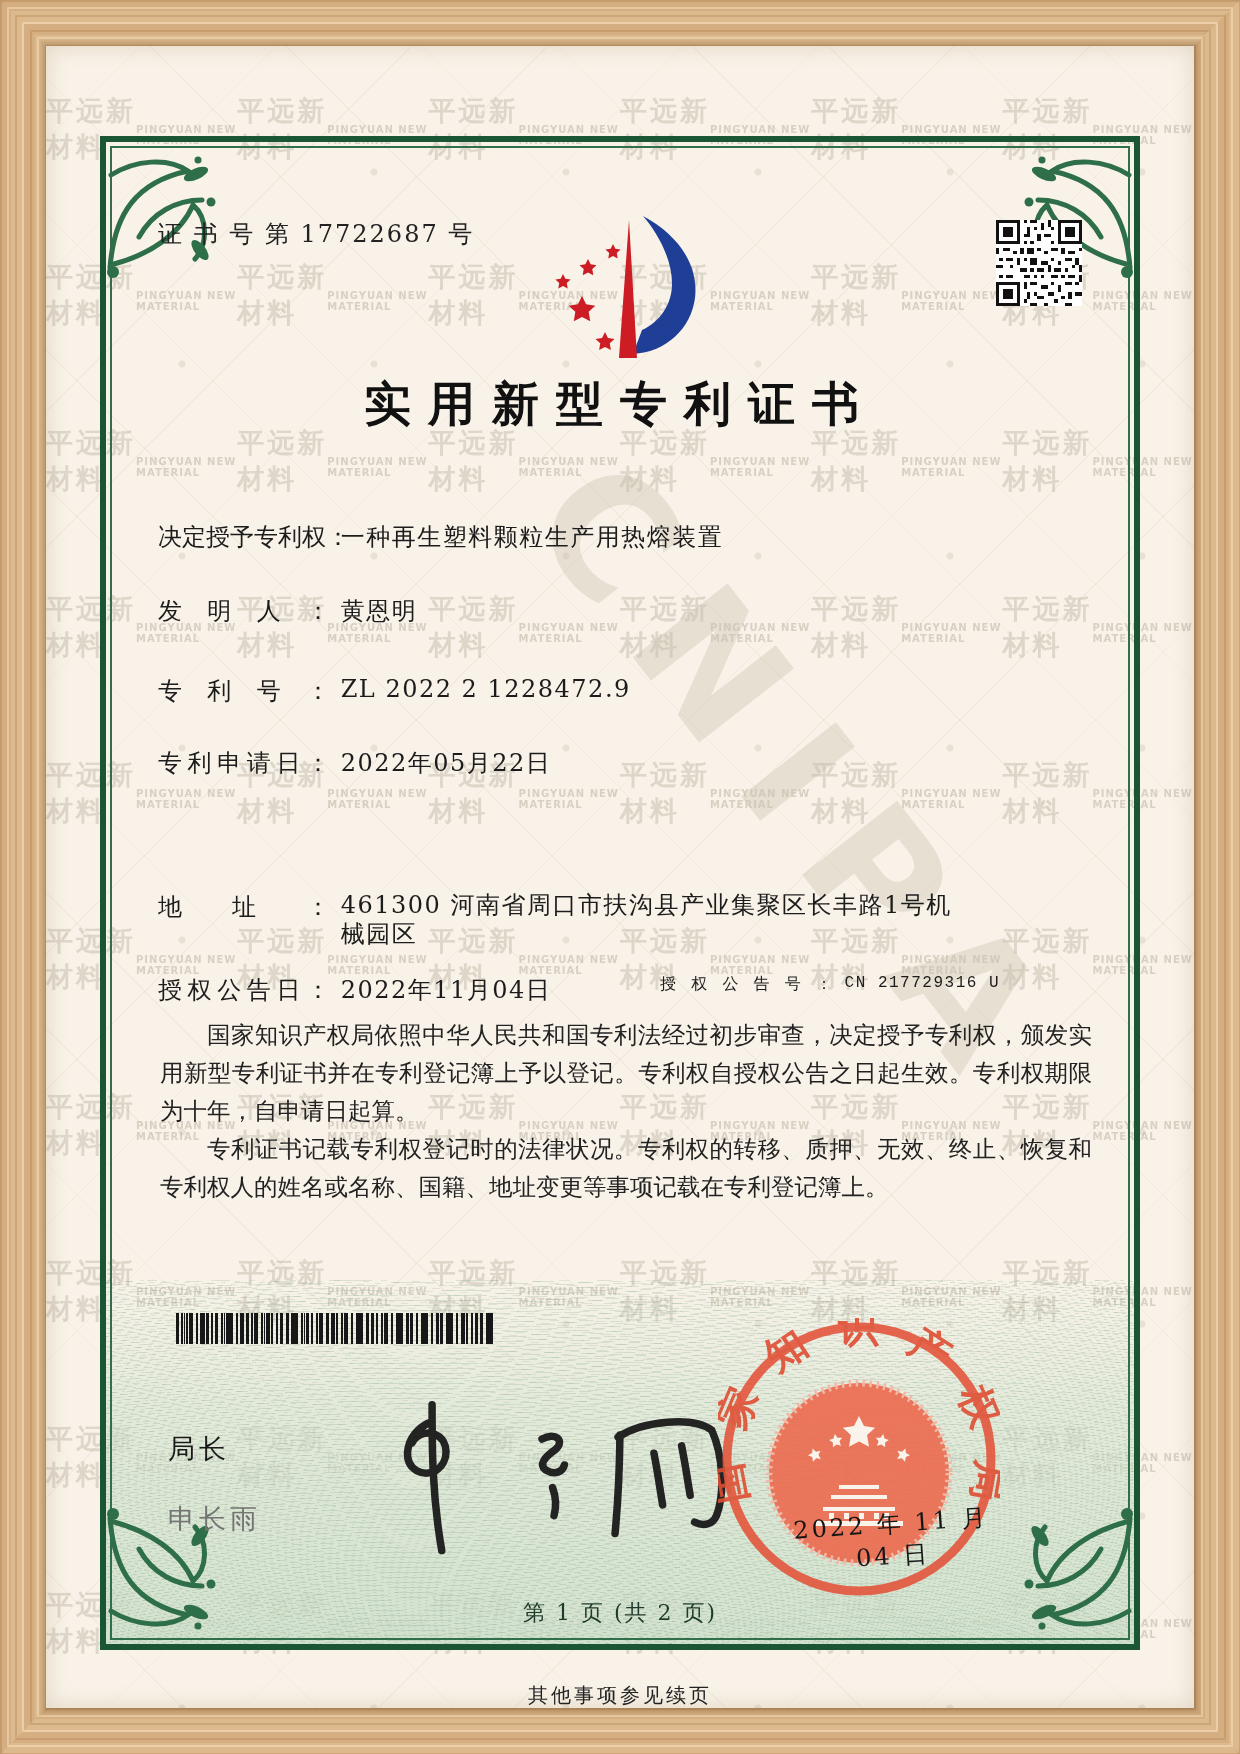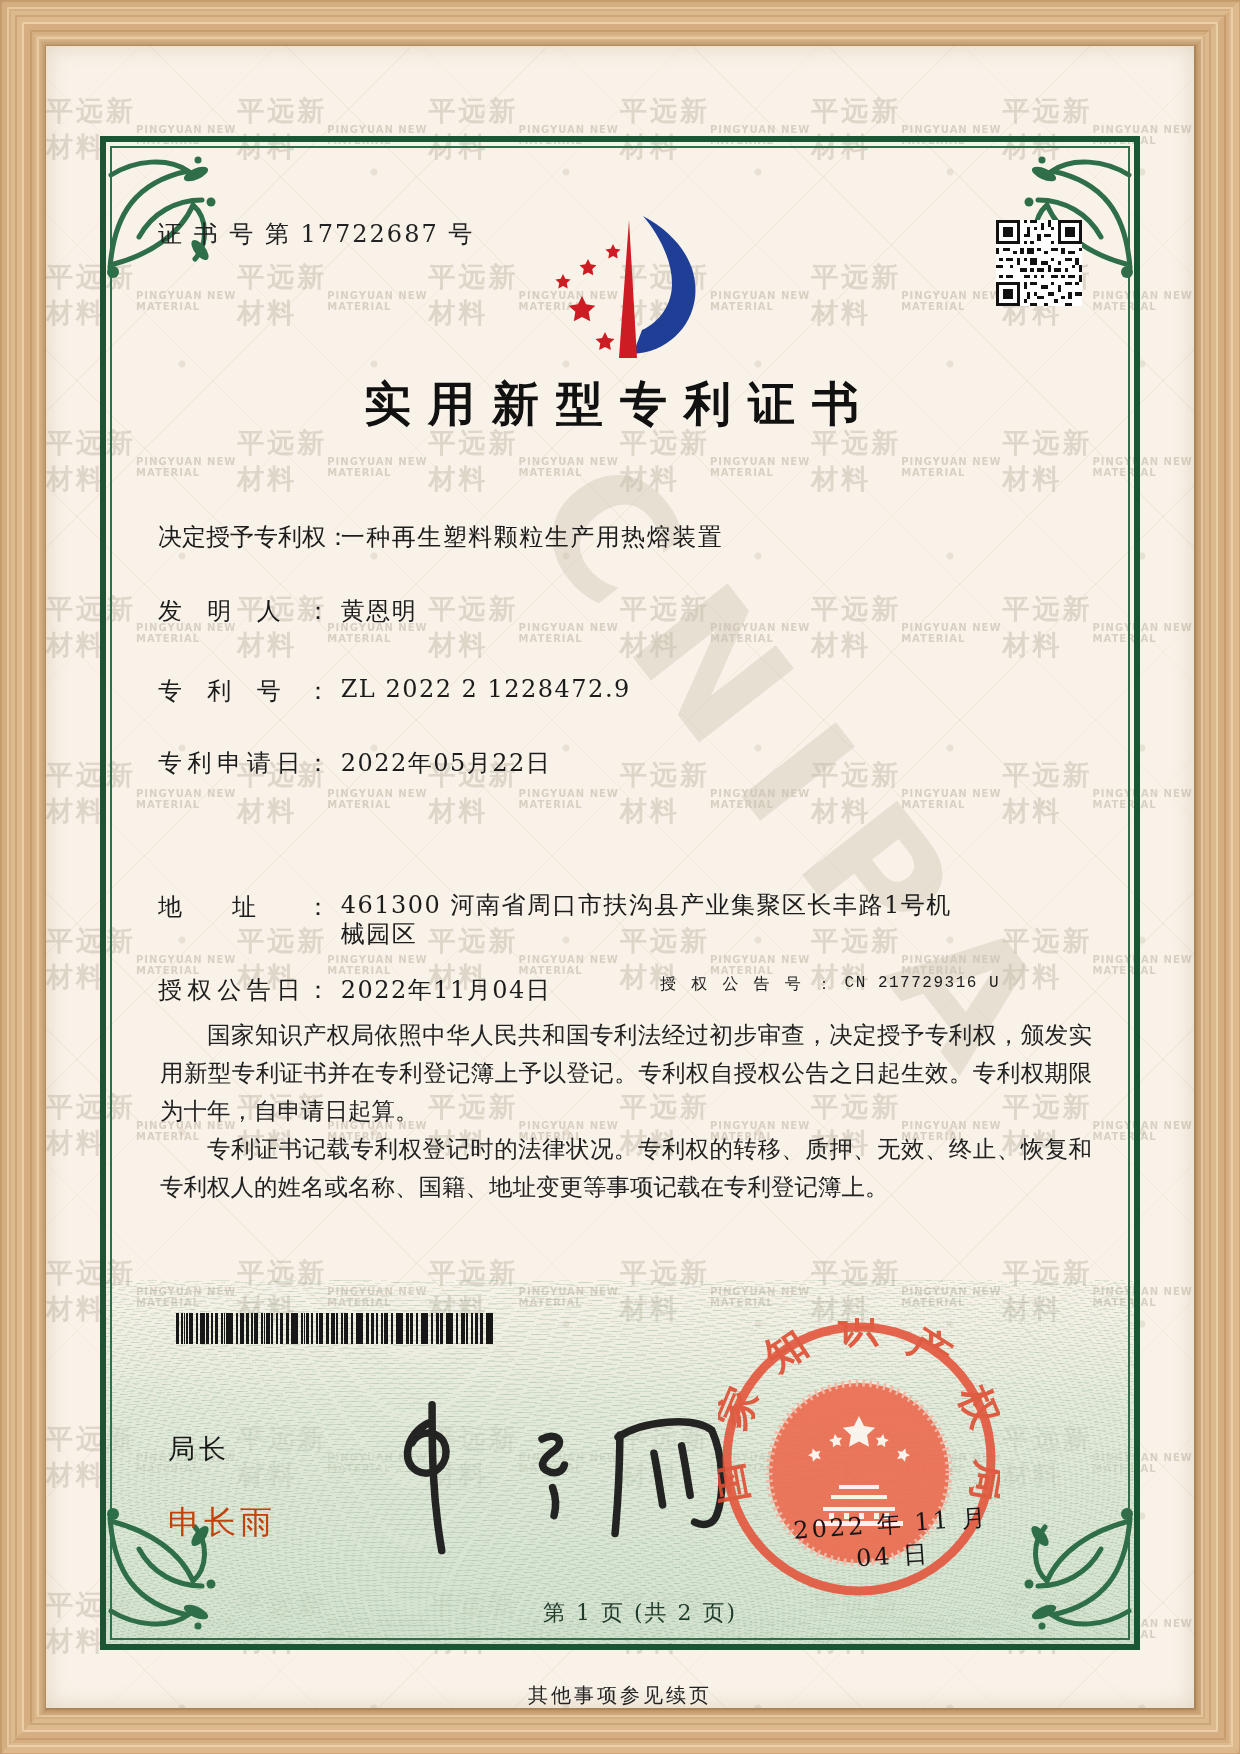--- a/index.html
+++ b/index.html
@@ -68,27 +68,27 @@
   .paras{position:absolute;left:114px;top:970px;width:932px;font-size:23.5px;line-height:38px;text-align:justify;color:#222;}
   .paras p{margin:0;text-indent:2em;}
 
   .barcode{position:absolute;left:130px;top:1267px;width:320px;height:31px;
     background-image:
       repeating-linear-gradient(90deg,#171717 0 2px,rgba(0,0,0,0) 2px 5px),
       repeating-linear-gradient(90deg,#171717 0 1px,rgba(0,0,0,0) 1px 8px),
       repeating-linear-gradient(90deg,#171717 0 3px,rgba(0,0,0,0) 3px 13px);}
 
   .sig-title{position:absolute;left:122px;top:1385px;font-size:27px;letter-spacing:4px;color:#1a1a1a;}
-  .sig-name{position:absolute;left:122px;top:1455px;font-size:32px;letter-spacing:4px;color:#c2410c;}
+  .sig-name{position:absolute;left:122px;top:1455px;font-size:27px;letter-spacing:4px;color:#737373;}
   .signature{position:absolute;left:328px;top:1338px;width:380px;height:185px;}
 
   .seal{position:absolute;left:672px;top:1272px;width:282px;height:282px;opacity:.90;}
   .seal-date{position:absolute;left:726px;top:1462px;width:240px;text-align:center;font-size:24px;letter-spacing:3px;color:#161616;transform:rotate(-4deg);z-index:7;}
 
-  .page-info{position:absolute;left:0;top:1552px;width:100%;text-align:center;font-size:22px;letter-spacing:2px;color:#1e3a2a;padding-left:20px;}
+  .page-info{position:absolute;left:0;top:1552px;width:100%;text-align:center;font-size:22px;letter-spacing:2px;color:#1e3a2a;}
   .cont-note{position:absolute;left:0;top:1636px;width:100%;text-align:center;font-size:20px;letter-spacing:3px;color:#222;}
 </style>
 </head>
 <body>
 
 <div class="stage">
 
   <div class="frame grain-h f-top"></div>
   <div class="frame grain-h f-bottom"></div>
   <div class="frame grain-v f-left"></div>

